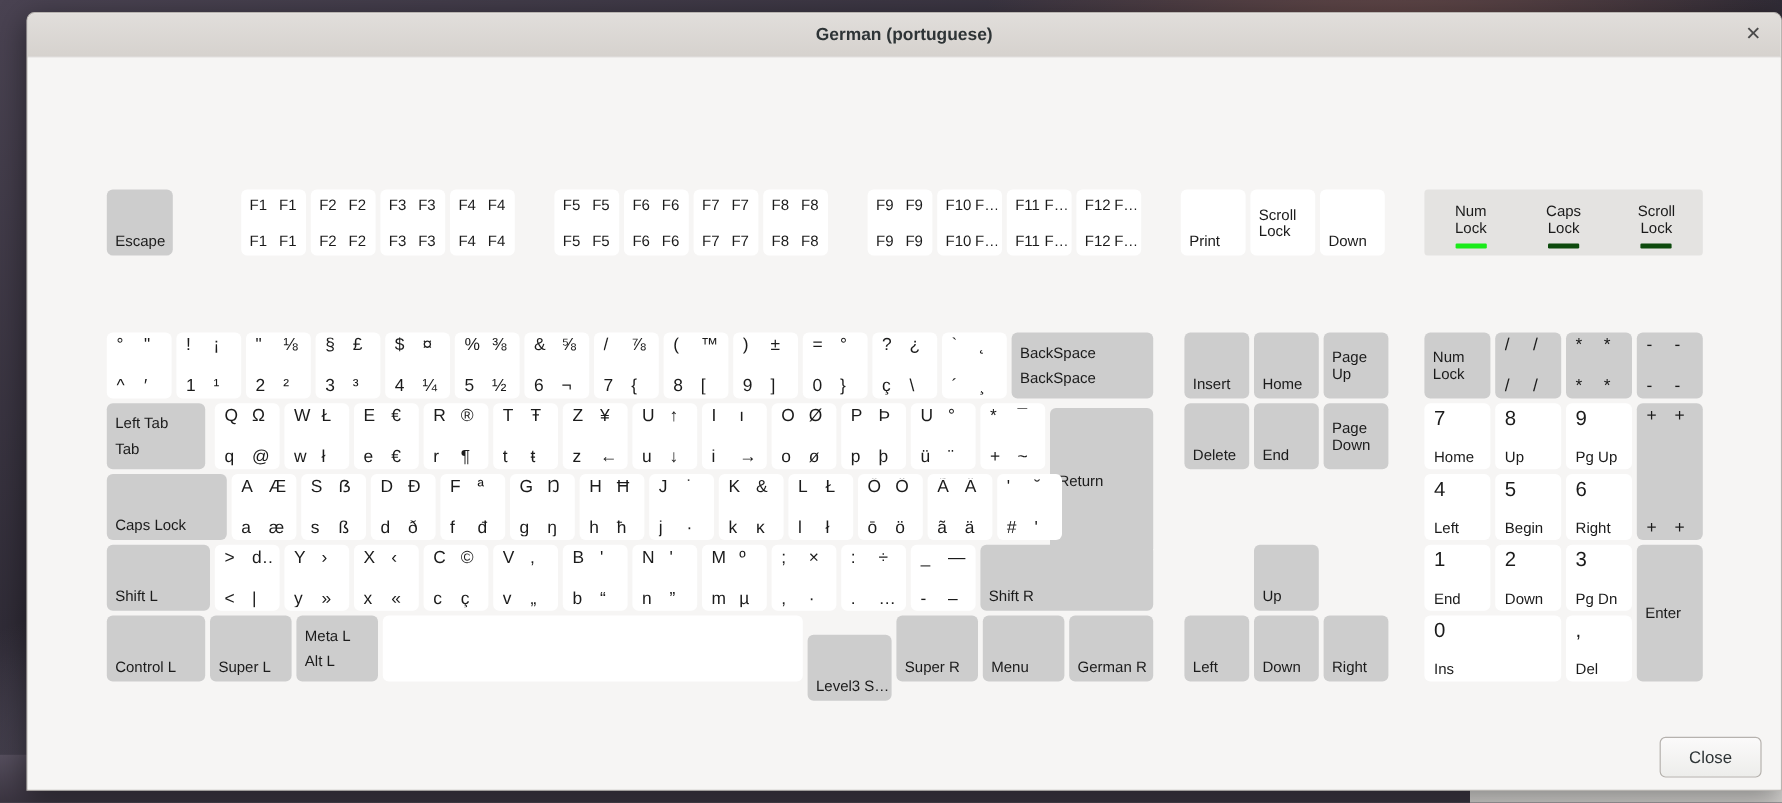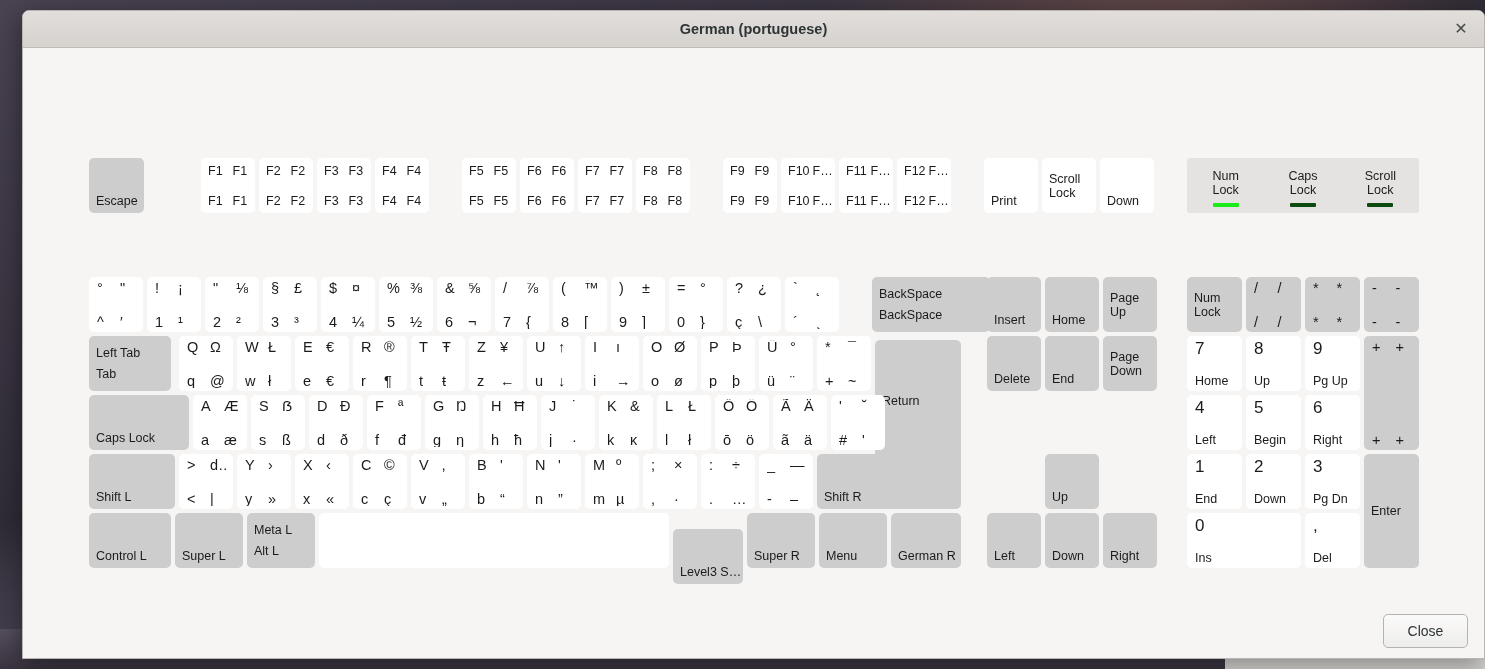--- a/index.html
+++ b/index.html
@@ -430,21 +430,21 @@
               </div>
             </div>
             <div class="key" style="left: 696px; top: 0px; width: 54px; height: 55px;">
               <div class="quad">
                 <span class="q-tl">`</span>
                 <span class="q-tr">˛</span>
                 <span class="q-bl">´</span>
                 <span class="q-br">¸</span>
               </div>
             </div>
-            <div class="key gray" style="left: 754px; top: 0px; width: 118px; height: 55px; margin-left: 29px;">
+            <div class="key gray" style="left: 754px; top: 0px; width: 118px; height: 55px;">
               <div class="lbl-stack">
                 <div>BackSpace</div>
                 <div>BackSpace</div>
               </div>
             </div>
           </div>
         <div class="section" id="sec-tab_row" style="left:0px;   top:178px;">
             <div class="key gray" style="left: 0px; top: 0px; width: 82px; height: 55px;">
               <div class="lbl-stack">
                 <div>Left Tab</div>

